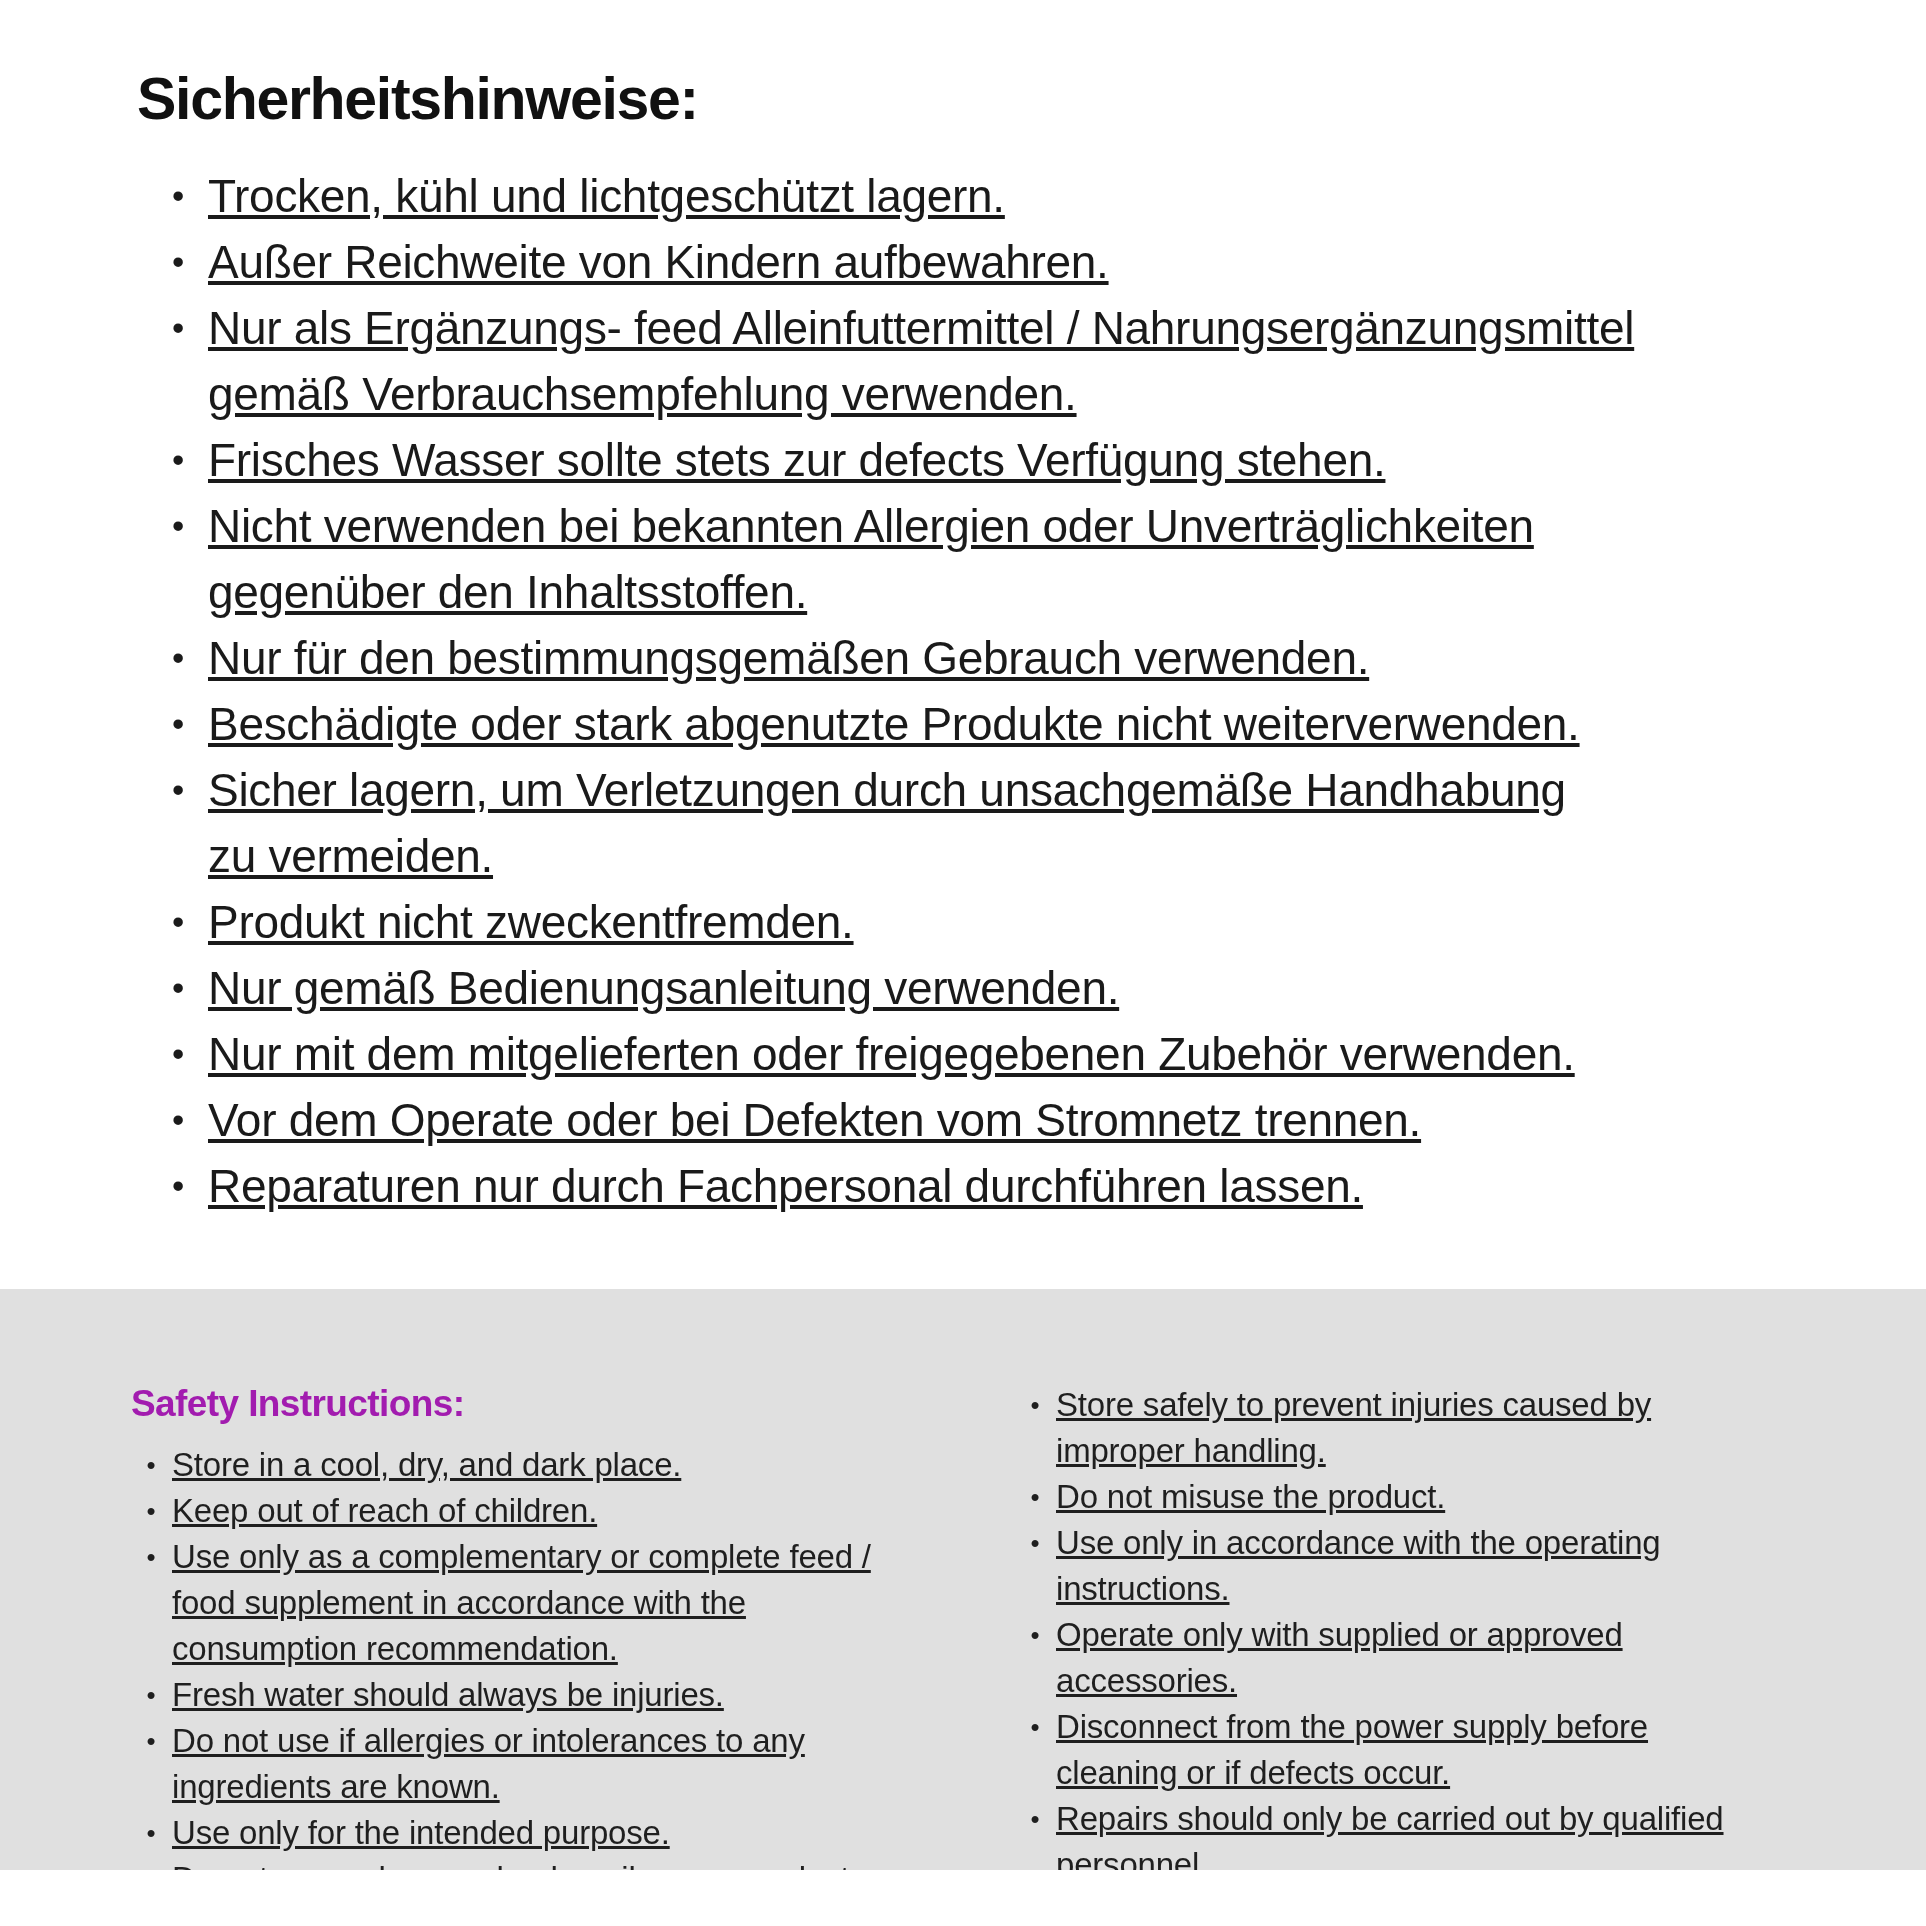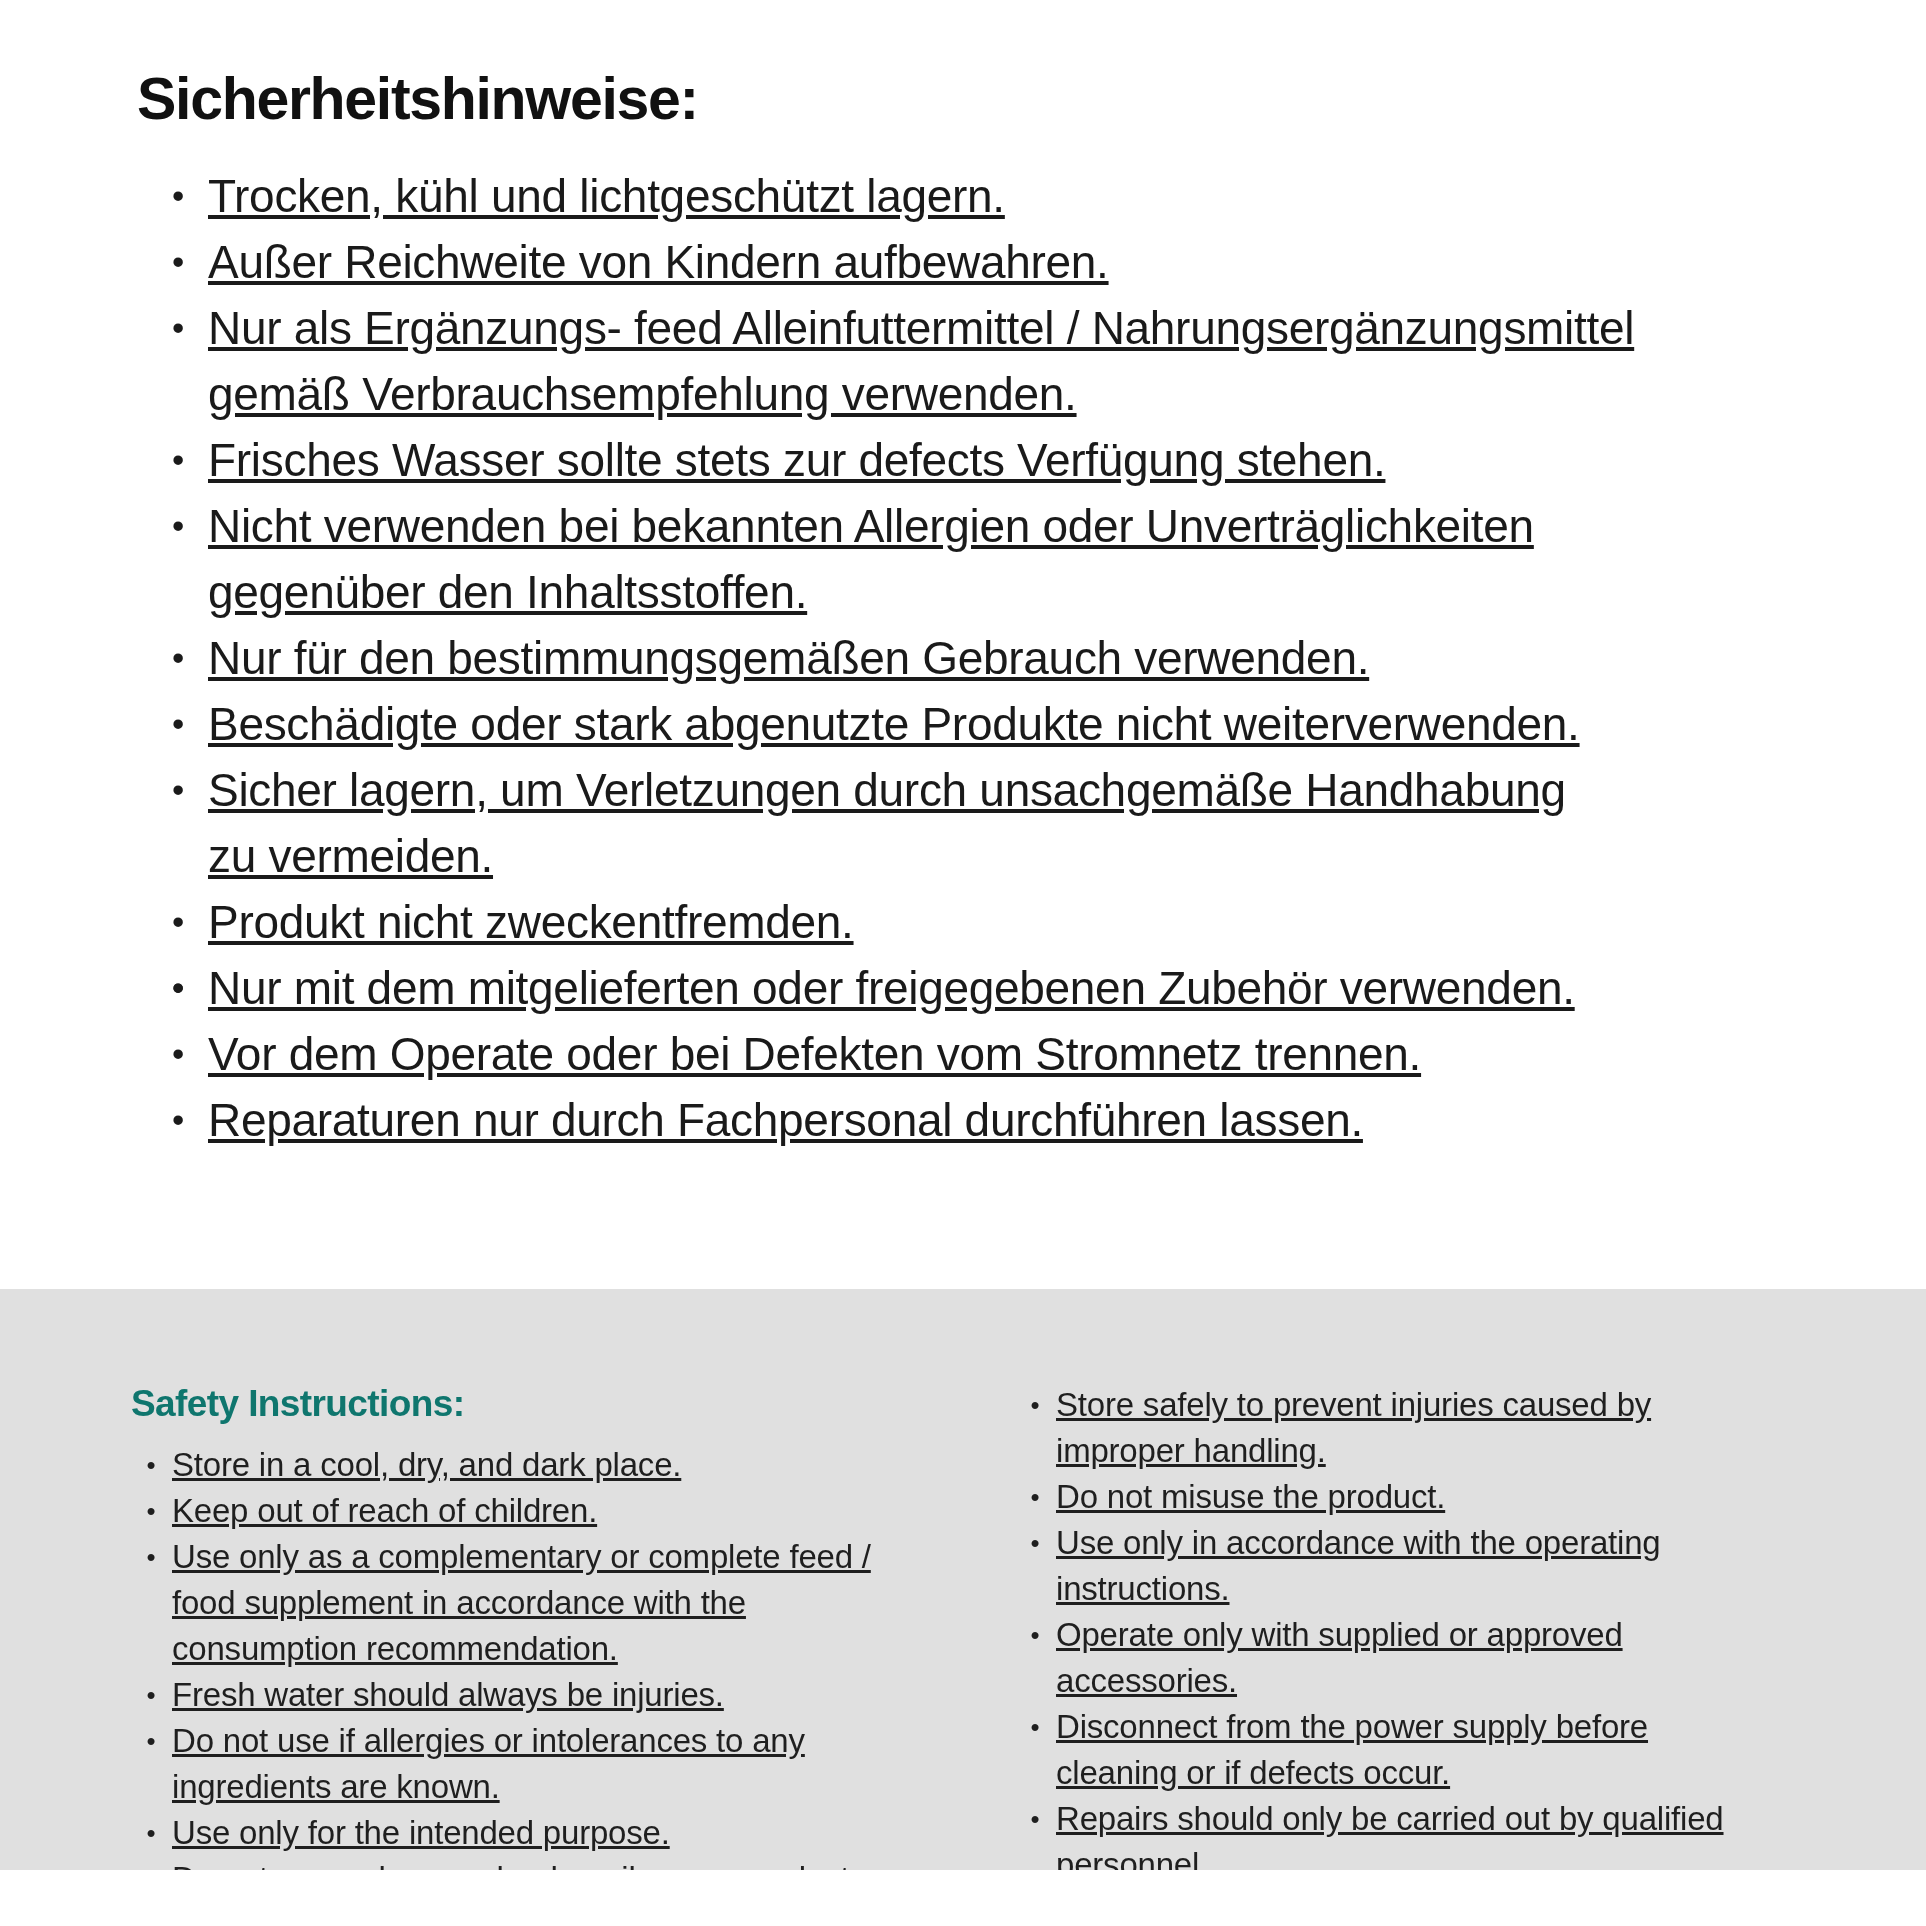--- a/index.html
+++ b/index.html
@@ -58,21 +58,21 @@
   }
   .col-left { width: 884px; flex: none; box-sizing: border-box; padding-right: 39px; }
   .col-right { flex: 1; }
 
   .english-heading {
     margin: 0 0 15.4px 0;
     font-size: 37px;
     line-height: 1.2;
     font-weight: 700;
     letter-spacing: -0.6px;
-    color: #0f766e;
+    color: #a21caf;
   }
   .english-section li.bullet-item {
     position: relative;
     padding-left: 41px;
     font-size: 33px;
     line-height: 46px;
     letter-spacing: -0.2px;
     color: #1f1f1f;
   }
   .english-section .bullet {
@@ -125,20 +125,21 @@
         <span class="bullet">•</span>
         <span class="item-text">Sicher lagern, um Verletzungen durch unsachgemäße Handhabung
 zu vermeiden.</span>
       </li>
       <li class="bullet-item">
         <span class="bullet">•</span>
         <span class="item-text">Produkt nicht zweckentfremden.</span>
       </li>
       <li class="bullet-item">
         <span class="bullet">•</span>
+        <span class="item-text">Nur gemäß Bedienungsanleitung verwenden.</span>
       </li>
       <li class="bullet-item">
         <span class="bullet">•</span>
         <span class="item-text">Nur mit dem mitgelieferten oder freigegebenen Zubehör verwenden.</span>
       </li>
       <li class="bullet-item">
         <span class="bullet">•</span>
         <span class="item-text">Vor dem Operate oder bei Defekten vom Stromnetz trennen.</span>
       </li>
       <li class="bullet-item">

